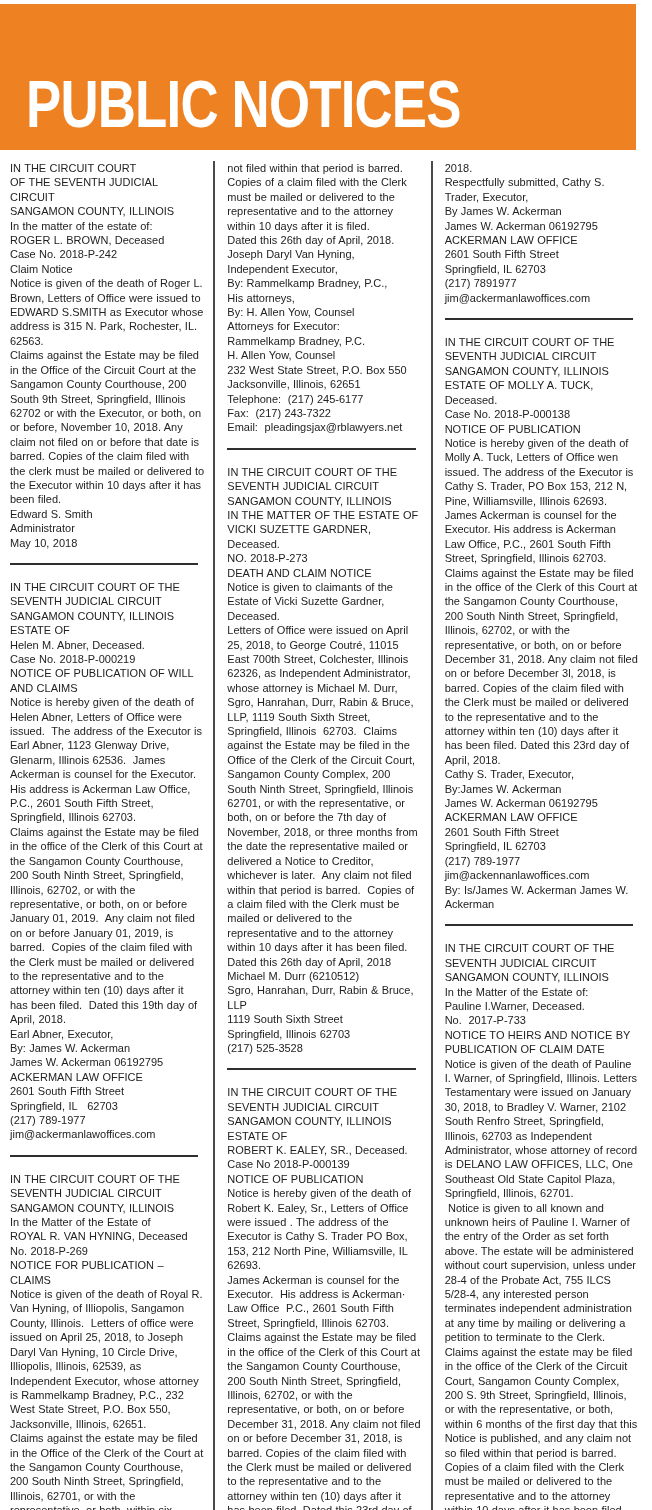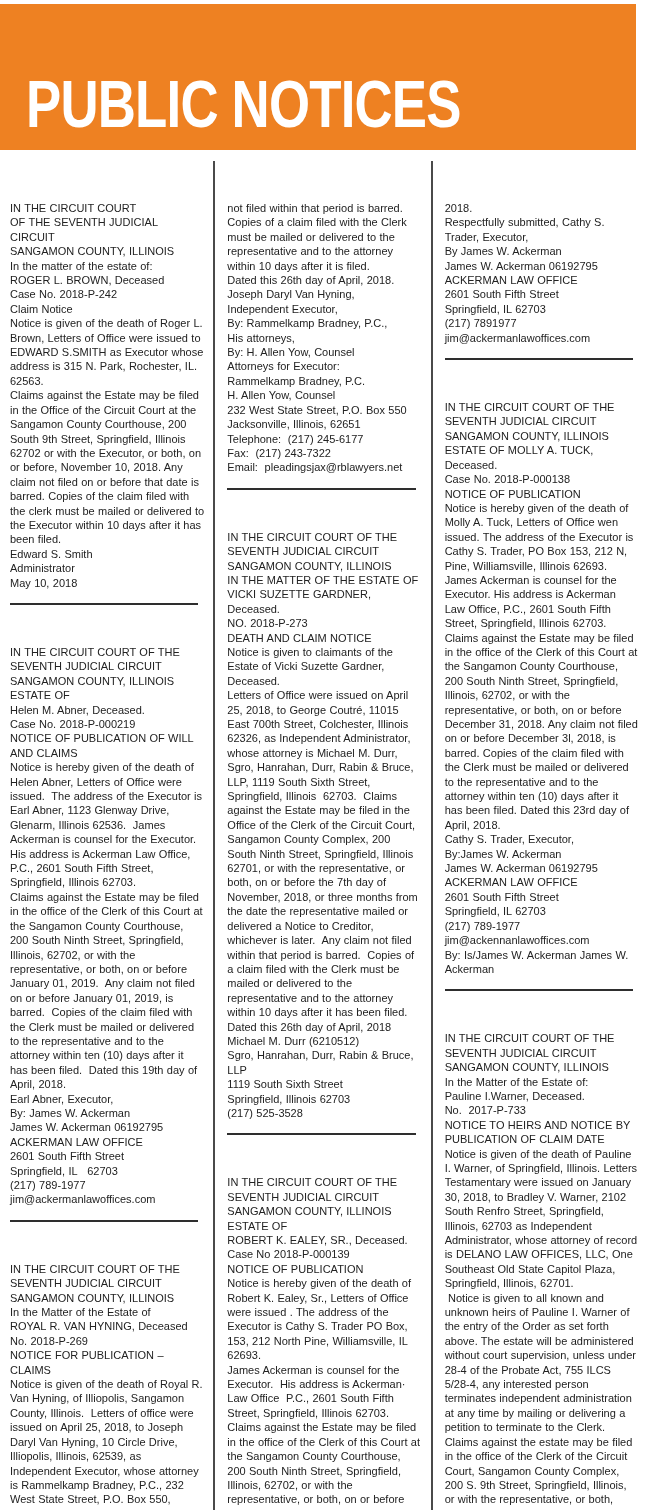--- a/index.html
+++ b/index.html
@@ -39,21 +39,20 @@
     min-width: 0;
   }
   .col:first-child { padding-left: 0; }
   .col + .col { border-left: 2px solid #4a4a4a; }
   .notice-text {
     white-space: pre-wrap;
     font-size: 11px;
     line-height: 14.4px;
     color: #222222;
     word-spacing: 0.3px;
-    margin-top: 40px;
   }
   .notice-divider {
     height: 0;
     border-top: 2px solid #2e2e2e;
     margin: 13px 6px 15px 0;
   }
 </style>
 </head>
 <body>
 

